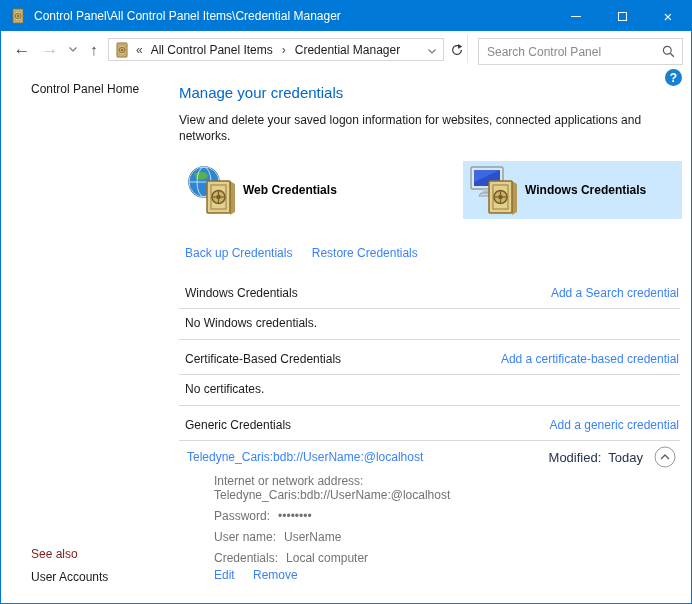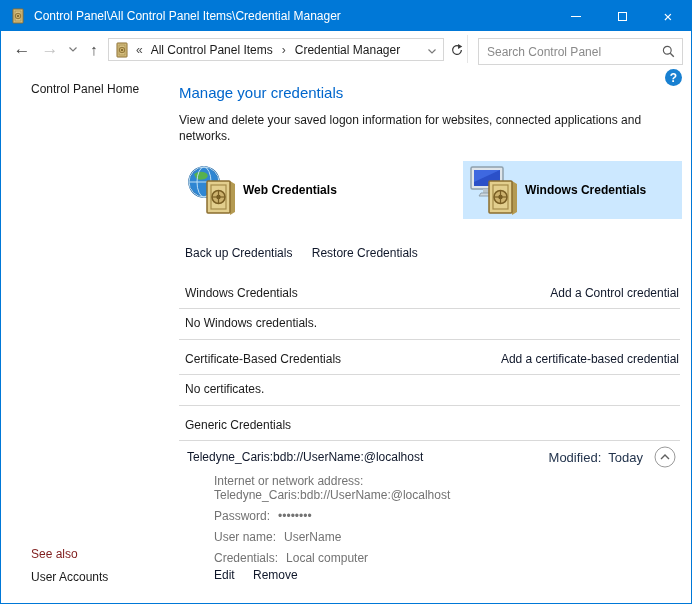--- a/index.html
+++ b/index.html
@@ -70,21 +70,21 @@
   .tile-web { left:180px; width:280px;align-items:center; }
   .tile-windows { left:462px; width:219px; background:#cce8ff; }
   .tile .tile-icon { width:50px; height:50px; position:relative; margin-left:6px; flex:0 0 auto; }
   .tile .tile-label { font-size:12px; font-weight:bold; color:#000; margin-left:6px; white-space:nowrap; }
   .tile-icon svg { position:absolute; }
   .icon-back-layer { left:0; top:0; }
   .icon-safe-layer { left:18px; top:14px; }
   
   .cred-actions { position:absolute; left:184px; top:179px; font-size:12px; }
   .cred-actions a { margin-right:16px; }
-  a.link { color:#0f172a; text-decoration:none; cursor:pointer; }
+  a.link { color:#3b82f6; text-decoration:none; cursor:pointer; }
   
   .section-header-row { position:absolute; left:184px; right:12px; display:flex; font-size:12px; color:#1a1a1a; }
   .section-header-row .add-link { margin-left:auto; }
   .divider { position:absolute; left:178px; right:11px; height:1px; background:#d9d9d9; }
   .empty-text { position:absolute; left:184px; font-size:12px; color:#1a1a1a; }
   
   .cred-name { position:absolute; left:186px; top:383px; font-size:12px; color:#0066cc; cursor:pointer; }
   .cred-modified { position:absolute; right:48px; top:383px; font-size:13px; color:#23344d; }
   .cred-modified .mod-value { margin-left:7px; }
   .collapse-btn { position:absolute; right:15px; top:379px; width:22px; height:22px; cursor:pointer; }
@@ -226,36 +226,37 @@
       <span class="tile-label">Windows Credentials</span>
     </div>
 
     <div class="cred-actions">
       <a class="link">Back up Credentials</a>
       <a class="link">Restore Credentials</a>
     </div>
 
     <div class="section-header-row" style="top:219px">
       <span>Windows Credentials</span>
-      <a class="link add-link">Add a Control credential</a>
+      <a class="link add-link">Add a Search credential</a>
     </div>
     <div class="divider" style="top:241px"></div>
     <div class="empty-text" style="top:249px">No Windows credentials.</div>
     <div class="divider" style="top:272px"></div>
 
     <div class="section-header-row" style="top:285px">
       <span>Certificate-Based Credentials</span>
       <a class="link add-link">Add a certificate-based credential</a>
     </div>
     <div class="divider" style="top:307px"></div>
     <div class="empty-text" style="top:315px">No certificates.</div>
     <div class="divider" style="top:338px"></div>
 
     <div class="section-header-row" style="top:351px">
       <span>Generic Credentials</span>
+      <a class="link add-link">Add a generic credential</a>
     </div>
     <div class="divider" style="top:373px"></div>
 
     <a class="cred-name link">Teledyne_Caris:bdb://UserName:@localhost</a>
     <div class="cred-modified">
       <span>Modified:</span><span class="mod-value">Today</span>
     </div>
     <div class="collapse-btn">
       <svg width="22" height="22" viewBox="0 0 22 22">
         <circle cx="11" cy="11" r="10" fill="#ffffff" stroke="#9a9a9a" stroke-width="1"></circle>

